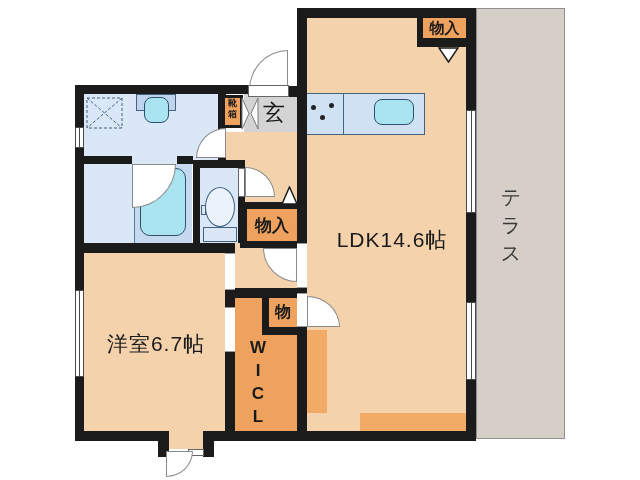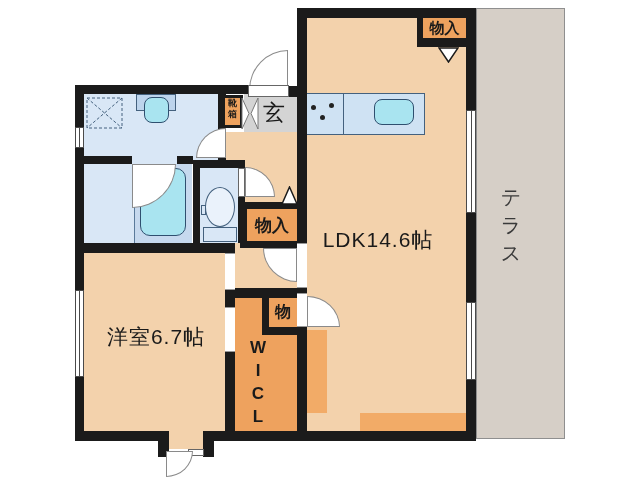--- a/index.html
+++ b/index.html
@@ -148,22 +148,22 @@
     <polygon points="1,1 20,1 10.5,15" fill="#fff" stroke="#1b1b1b" stroke-width="1.5"></polygon>
   </svg>
   <svg class="a" style="left:281px;top:186px;" width="17" height="19" viewBox="0 0 17 19">
     <polygon points="8.5,1 16,18 1,18" fill="#fff" stroke="#1b1b1b" stroke-width="1.5"></polygon>
   </svg>
   <svg class="a" style="left:241px;top:97px;" width="18" height="33" viewBox="0 0 18 33">
     <polygon points="1,1 1,32 8,16.5" fill="#fff" stroke="#777" stroke-width="1"></polygon>
     <polygon points="17,1 17,32 10,16.5" fill="#fff" stroke="#777" stroke-width="1"></polygon>
   </svg>
 
-  <div class="a lbl big" style="left:298px;top:226px;width:160px;height:28px;">LDK14.6帖</div>
-  <div class="a lbl big" style="left:76px;top:323px;width:160px;height:28px;">洋室6.7帖</div>
+  <div class="a lbl big" style="left:312px;top:226px;width:160px;height:28px;">LDK14.6帖</div>
+  <div class="a lbl big" style="left:76px;top:330px;width:160px;height:28px;">洋室6.7帖</div>
   <div class="a lbl sto" style="left:423px;top:18px;width:43px;height:20px;font-size:15px;">物入</div>
   <div class="a lbl sto" style="left:247px;top:209px;width:50px;height:32px;font-size:17px;">物入</div>
   <div class="a lbl sto" style="left:269px;top:298px;width:28px;height:29px;">物</div>
   <div class="a lbl" style="left:258px;top:96px;width:32px;height:34px;font-size:22px;font-weight:500;">玄</div>
   <div class="a vert" style="left:243px;top:336px;width:30px;height:94px;font-size:17px;line-height:23px;font-weight:700;">
     <span>W</span>
     <span>I</span>
     <span>C</span>
     <span>L</span>
   </div>

